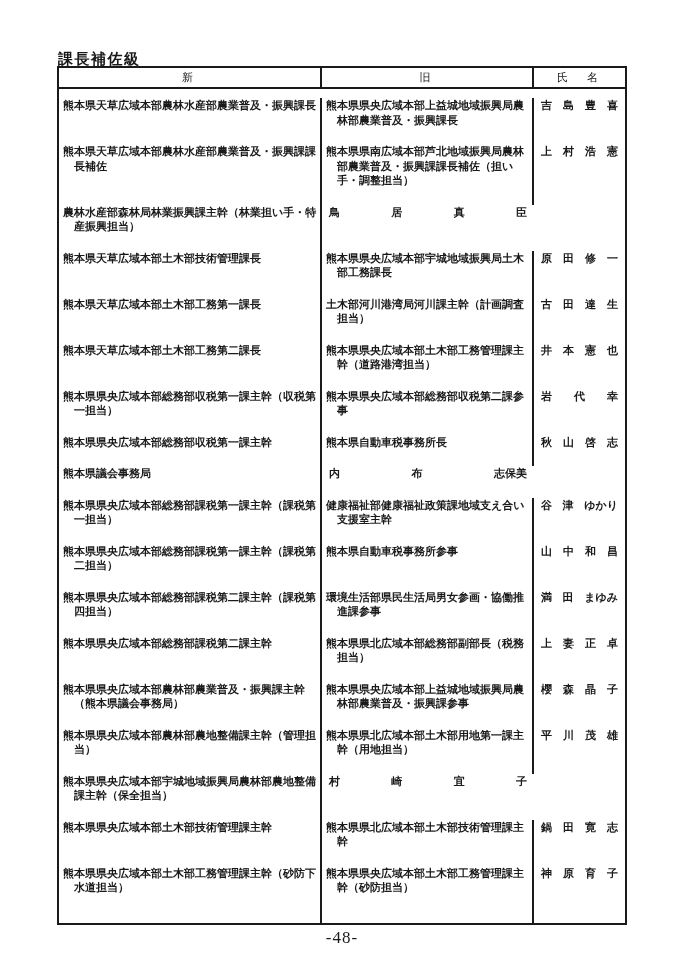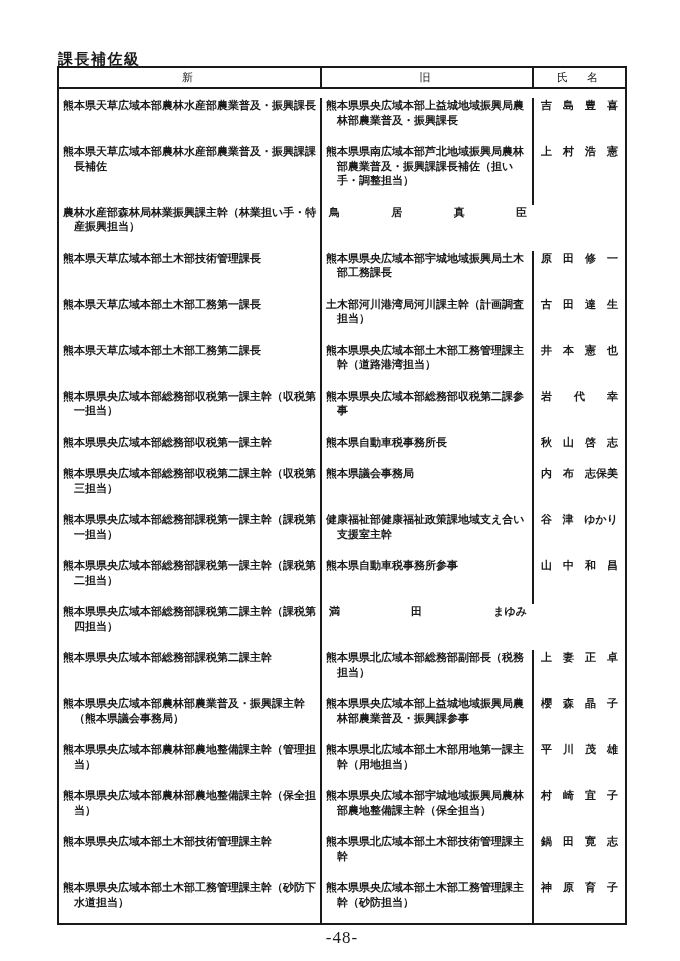--- a/index.html
+++ b/index.html
@@ -165,21 +165,20 @@
           <div class="cell b-r">熊本県県央広域本部総務部収税第一課主幹</div>
           <div class="cell b-r">熊本県自動車税事務所長</div>
           <div class="cell-name">
             <span>秋</span>
             <span>山</span>
             <span>啓</span>
             <span>志</span>
           </div>
         </div>
         <div class="trow">
-          <div class="cell b-r">熊本県県央広域本部総務部収税第二課主幹（収税第三担当）</div>
           <div class="cell b-r">熊本県議会事務局</div>
           <div class="cell-name">
             <span>内</span>
             <span>布</span>
             <span>志保美</span>
           </div>
         </div>
         <div class="trow">
           <div class="cell b-r">熊本県県央広域本部総務部課税第一課主幹（課税第一担当）</div>
           <div class="cell b-r">健康福祉部健康福祉政策課地域支え合い支援室主幹</div>
@@ -194,20 +193,21 @@
           <div class="cell b-r">熊本県自動車税事務所参事</div>
           <div class="cell-name">
             <span>山</span>
             <span>中</span>
             <span>和</span>
             <span>昌</span>
           </div>
         </div>
         <div class="trow">
           <div class="cell b-r">熊本県県央広域本部総務部課税第二課主幹（課税第四担当）</div>
+          <div class="cell b-r">環境生活部県民生活局男女参画・協働推進課参事</div>
           <div class="cell-name">
             <span>満</span>
             <span>田</span>
             <span>まゆみ</span>
           </div>
         </div>
         <div class="trow">
           <div class="cell b-r">熊本県県央広域本部総務部課税第二課主幹</div>
           <div class="cell b-r">熊本県県北広域本部総務部副部長（税務担当）</div>
           <div class="cell-name">
@@ -231,21 +231,20 @@
           <div class="cell b-r">熊本県県央広域本部農林部農地整備課主幹（管理担当）</div>
           <div class="cell b-r">熊本県県北広域本部土木部用地第一課主幹（用地担当）</div>
           <div class="cell-name">
             <span>平</span>
             <span>川</span>
             <span>茂</span>
             <span>雄</span>
           </div>
         </div>
         <div class="trow">
-          <div class="cell b-r">熊本県県央広域本部農林部農地整備課主幹（保全担当）</div>
           <div class="cell b-r">熊本県県央広域本部宇城地域振興局農林部農地整備課主幹（保全担当）</div>
           <div class="cell-name">
             <span>村</span>
             <span>崎</span>
             <span>宜</span>
             <span>子</span>
           </div>
         </div>
         <div class="trow">
           <div class="cell b-r">熊本県県央広域本部土木部技術管理課主幹</div>

